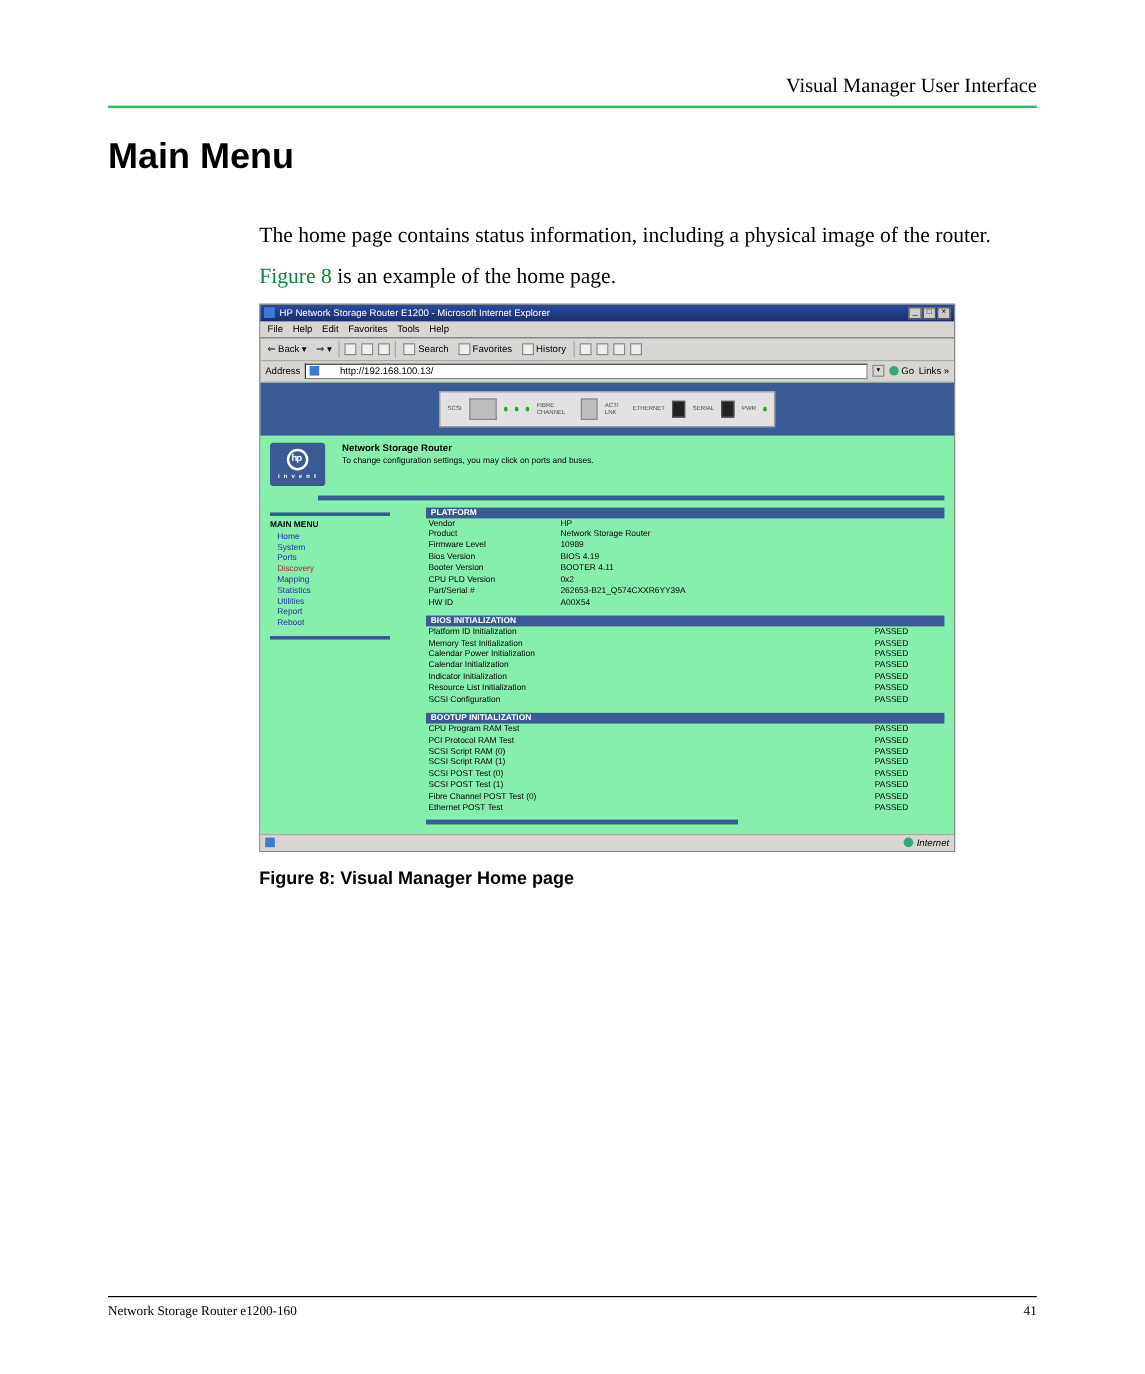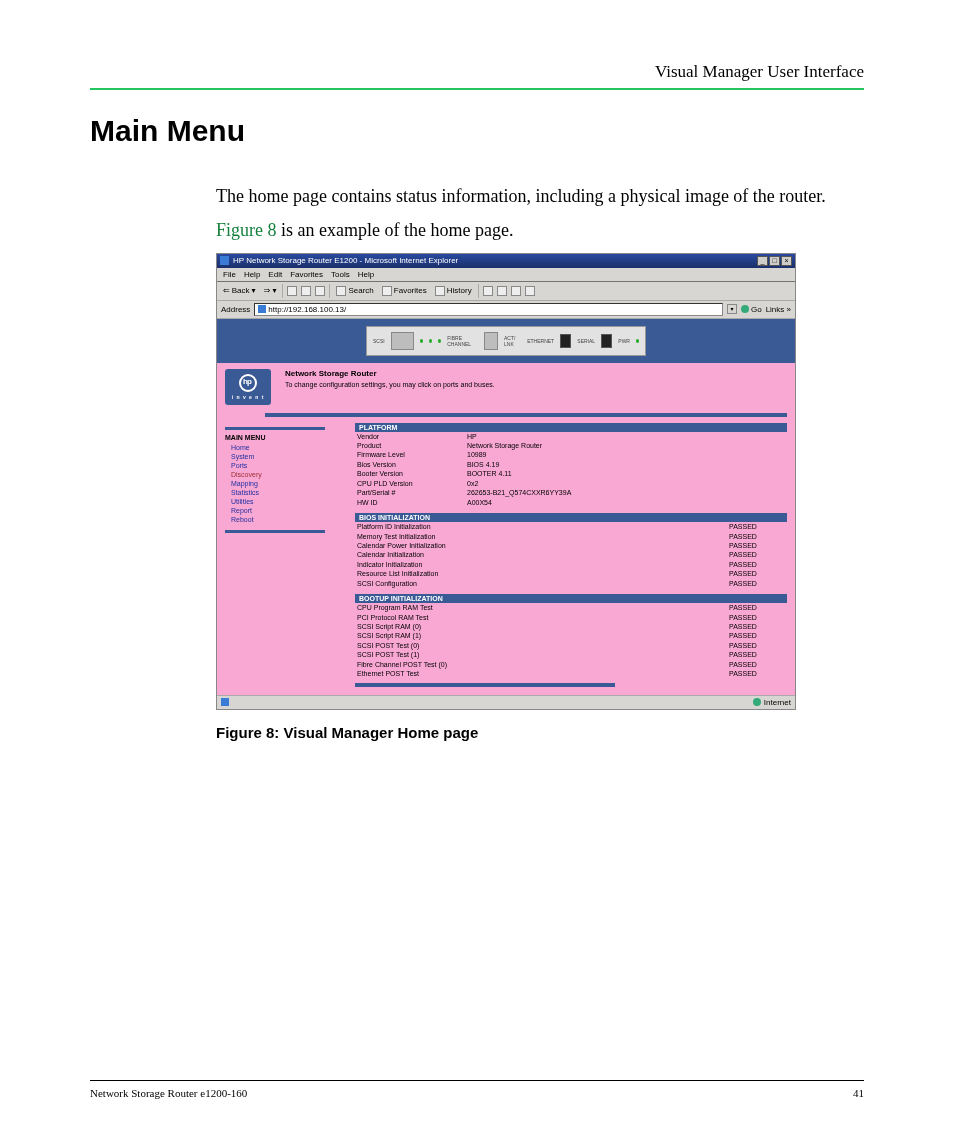--- a/index.html
+++ b/index.html
@@ -121,31 +121,31 @@
     align-items: center;
     gap: 4px;
     padding: 2px 4px;
     border-bottom: 1px solid #aaa;
   }
   .addrbar .addrinput {
     flex: 1;
     background: #fff;
     border: 1px inset #888;
     padding: 1px 3px;
-    display: flex; align-items: center; gap: 2px;
+    display: flex; align-items: center; gap: 17px;
   }
   .addrbar .addrinput .pg { width:8px; height:8px; background:#3a7bd5; }
   .addrbar .dd { width:10px; height:10px; border:1px solid #888; background:#d8d6d2; text-align:center; font-size:6px; line-height:8px;}
   .addrbar .go {
     display:flex; align-items:center; gap:2px;
   }
   .addrbar .go .goi { width:8px;height:8px; background:#3a7; border-radius:50%; }
 
   .content-area {
-    background: #f9a8d4;
+    background: #86efac;
     padding: 0;
   }
   .device-band {
     background: #3a5a95;
     height: 44px;
     display:flex; align-items:center; justify-content:center;
   }
   .device-img {
     width: 280px; height: 30px;
     background: #e2e2e2;
@@ -212,21 +212,21 @@
   .statusbar {
     display:flex; align-items:center;
     border-top:1px solid #aaa;
     background:#d8d6d2;
     height: 14px;
     padding: 0 4px;
     justify-content: space-between;
   }
   .statusbar .sb-left { display:flex; align-items:center; gap:3px;}
   .statusbar .sb-left .pg { width:8px;height:8px; background:#3a7bd5;}
-  .statusbar .sb-right { display:flex; align-items:center; gap:3px;}
+  .statusbar .sb-right { display:flex; align-items:center; gap:3px;font-style:italic;}
   .statusbar .sb-right .glb { width:8px;height:8px; border-radius:50%; background:#3a7; }
 </style>
 </head>
 <body>
 
 <div class="page">
   <div class="header-line">
     <div class="header-text">Visual Manager User Interface</div>
   </div>
 

